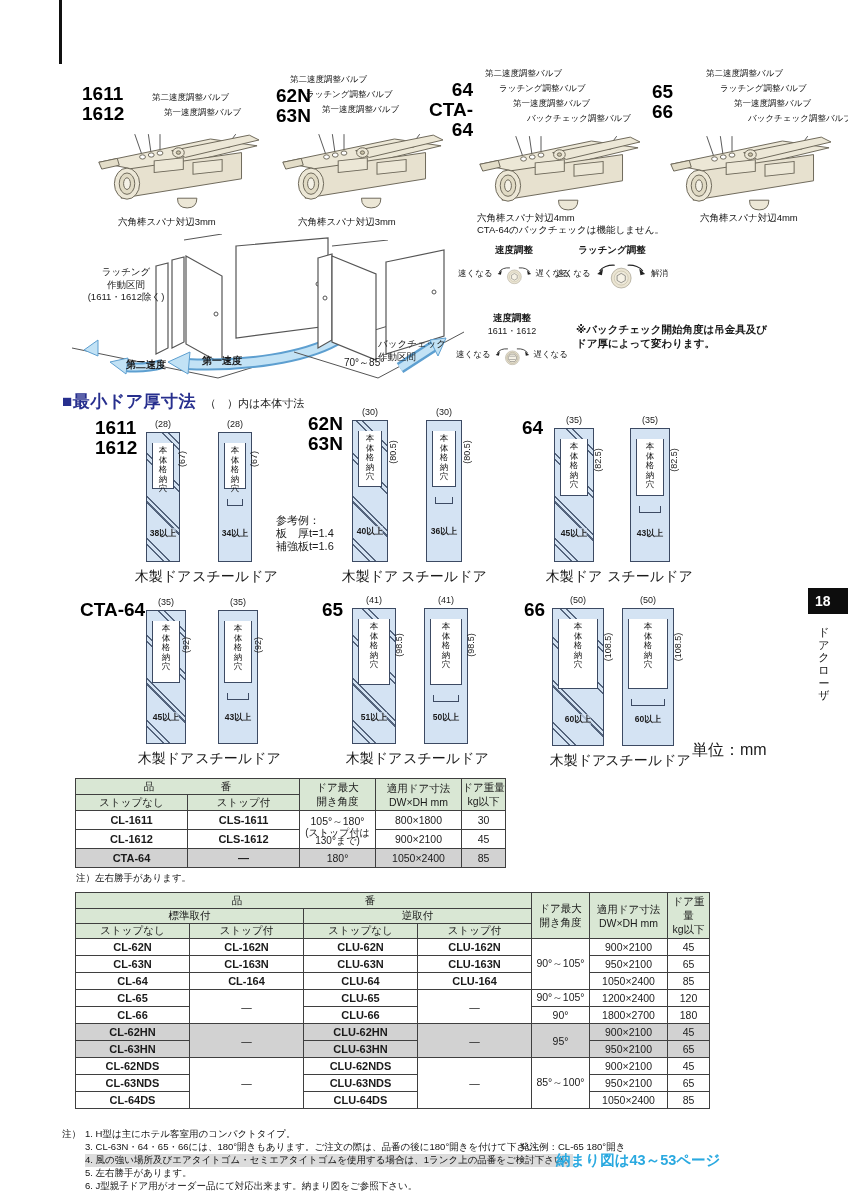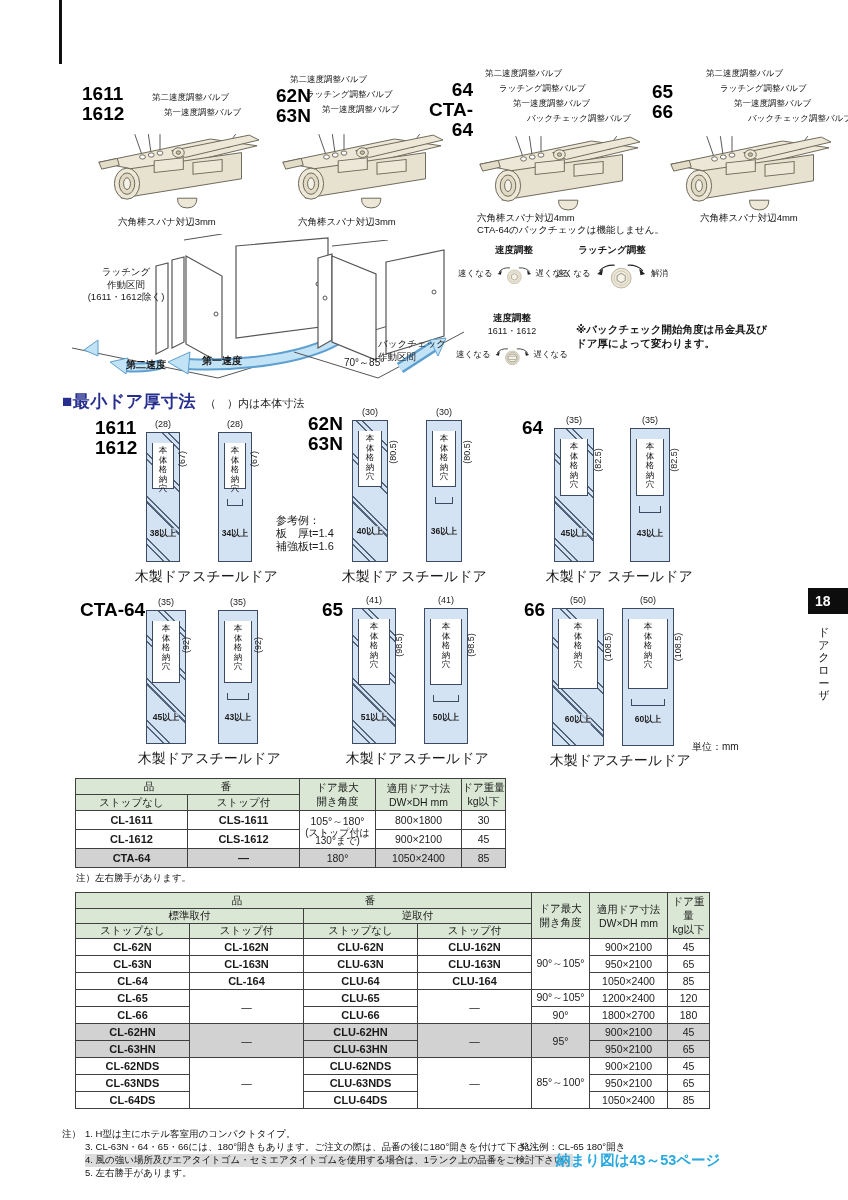--- a/index.html
+++ b/index.html
@@ -404,21 +404,21 @@
         <div class="slot" style="height:70px;">
           <span class="slot-txt">本体格納穴</span>
         </div>
         <div class="channel"></div>
       </div>
     <div class="dim-min" style="top:106px;">60以上</div>
     <div class="dim-side" style="left:calc(100% - 10px);top:34px;">(108.5)</div>
     <div class="xcap" style="top:144px;">スチールドア</div>
   </div>
 
-  <div class="abs" style="left:692px;top:740px;font-size:10px;">単位：mm</div>
+  <div class="abs" style="left:692px;top:740px;font-size:16px;">単位：mm</div>
 
   <div class="tab18">18</div>
   <div class="tab-vert">ドアクローザ</div>
 
   <table class="abs" style="left:75px;top:778px;width:412px;">
     <colgroup>
         <col style="width:112px">
         <col style="width:112px">
         <col style="width:76px">
         <col style="width:86px">
@@ -572,14 +572,15 @@
   </tbody>
     </table>
 
   <div class="note abs" style="left:62px;top:1128px;">注）</div>
   <div class="note abs" style="left:85px;top:1128px;">1. H型は主にホテル客室用のコンパクトタイプ。</div>
   <div class="note abs" style="left:295px;top:1153px;">2. DS型はクッション戸当り付。</div>
   <div class="note abs" style="left:85px;top:1141px;">3. CL-63N・64・65・66には、180°開きもあります。ご注文の際は、品番の後に180°開きを付けて下さい。</div>
   <div class="note abs" style="left:520px;top:1141px;">発注例：CL-65 180°開き</div>
   <div class="note abs hl" style="left:85px;top:1154px;">4. 風の強い場所及びエアタイトゴム・セミエアタイトゴムを使用する場合は、1ランク上の品番をご検討下さい。</div>
   <div class="note abs" style="left:85px;top:1167px;">5. 左右勝手があります。</div>
+  <div class="note abs" style="left:85px;top:1180px;">6. J型親子ドア用がオーダー品にて対応出来ます。納まり図をご参照下さい。</div>
   <div class="cyan abs" style="left:556px;top:1151px;">納まり図は43～53ページ</div>
 </div>
 
 </body></html>

